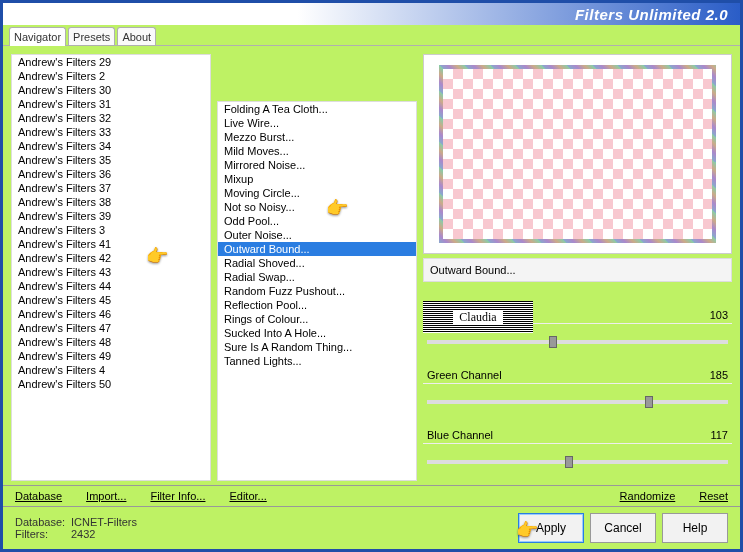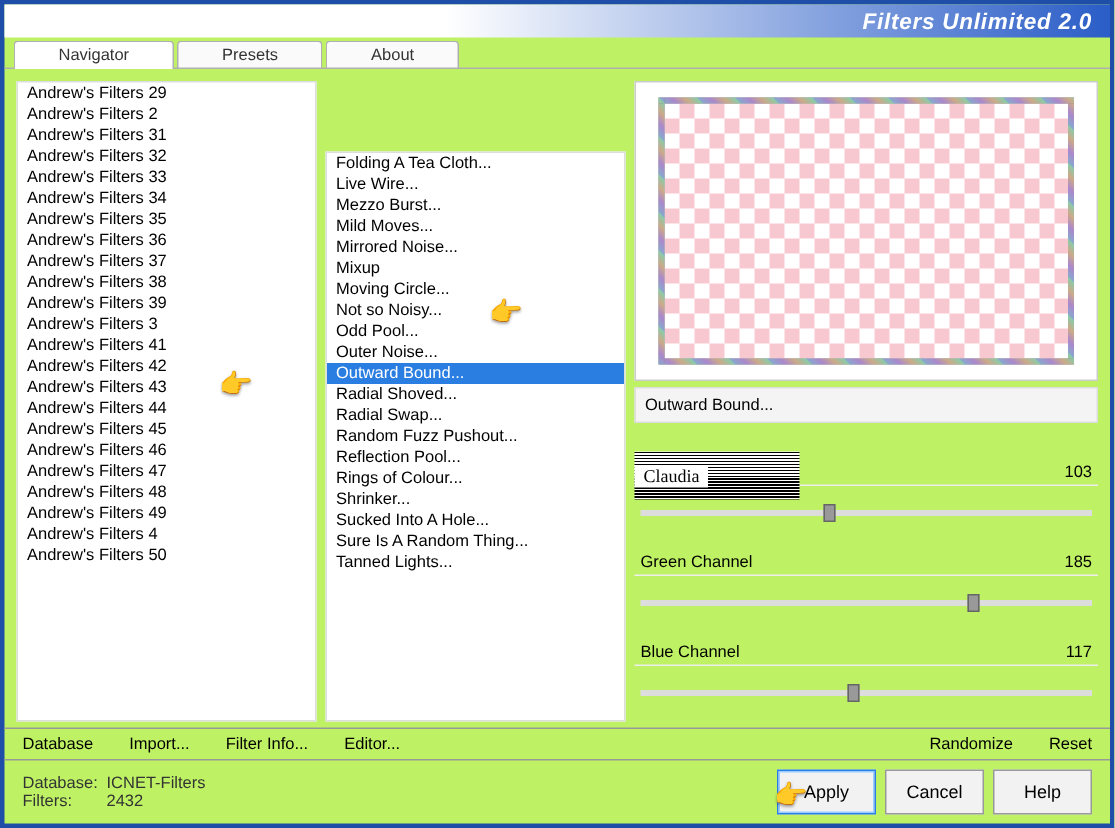--- a/index.html
+++ b/index.html
@@ -3,21 +3,21 @@
 <meta charset="utf-8">
 <style>
 * { box-sizing: border-box; margin: 0; padding: 0; font-family: Tahoma, Arial, sans-serif; font-size: 11px; }
 html, body { width: 743px; height: 552px; background: #fff; }
 .frame { border: 3px solid #1f4ea8; width: 743px; height: 552px; display: flex; flex-direction: column; background: #bef264; }
 
 .titlebar { height: 22px; display: flex; align-items: center; justify-content: flex-end; background: linear-gradient(to right, #fff 40%, #2a5dc7); padding-right: 12px; }
 .titlebar-text { color: #fff; font-weight: bold; font-style: italic; font-size: 15px; letter-spacing: 0.5px; }
 
 .tabs { display: flex; align-items: flex-end; padding-left: 6px; margin-top: 2px; }
-.tab { padding: 3px 29px; border: 1px solid #b0b0b0; border-bottom: none; background: #fafafa; color: #333; border-top-left-radius: 3px; border-top-right-radius: 3px; margin-right: 2px; cursor: pointer; }
+.tab { padding: 3px 4px; border: 1px solid #b0b0b0; border-bottom: none; background: #fafafa; color: #333; border-top-left-radius: 3px; border-top-right-radius: 3px; margin-right: 2px; cursor: pointer; }
 .tab.active { background: #fff; position: relative; z-index: 2; }
 .tab-line { border-bottom: 1px solid #b0b0b0; margin-top: -1px; }
 
 .main { flex: 1; display: flex; padding: 8px 8px 4px 8px; gap: 6px; overflow: hidden; }
 .col { display: flex; flex-direction: column; }
 .listbox { border: 1px solid #ddd; background: #fff; overflow-y: scroll; flex: 1; }
 .listbox::-webkit-scrollbar { width: 16px; }
 .listbox::-webkit-scrollbar-track { background: #f0f0f0; border-left: 1px solid #ddd; }
 .listbox::-webkit-scrollbar-thumb { background: #cfcfcf; border: 1px solid #aaa; }
 .item { padding: 1px 6px; white-space: nowrap; cursor: pointer; color: #000; }
@@ -35,33 +35,33 @@
 .spacer-row { height: 16px; }
 
 .sliders { display: flex; flex-direction: column; gap: 16px; }
 .sliderrow { display: flex; align-items: center; height: 18px; border-bottom: 1px solid #eee; padding: 0 4px; }
 .sliderrow .lbl { flex: 1; }
 .sliderrow .val { width: 40px; text-align: right; }
 .sliderbar { height: 4px; background: #ddd; position: relative; margin: 0 4px 6px 4px; }
 .sliderthumb { position: absolute; top: -4px; width: 8px; height: 12px; background: #999; border: 1px solid #666; }
 
 .bottombar { border-top: 1px solid #999; padding: 4px 12px; display: flex; align-items: center; gap: 24px; }
-.bottombar span { cursor: pointer; }
+.bottombar span { text-decoration: underline; cursor: pointer; }
 .bottombar .right { margin-left: auto; display: flex; gap: 24px; }
 
 .footer { border-top: 1px solid #999; padding: 6px 12px; display: flex; align-items: center; }
 .footer-info { display: flex; flex-direction: column; font-size: 10px; color: #333; }
 .footer-info div { display: flex; }
 .footer-info .k { width: 56px; }
 .footer-buttons { margin-left: auto; display: flex; gap: 6px; }
 .btn { min-width: 66px; height: 30px; border: 1px solid #999; background: #f2f2f2; cursor: pointer; font-size: 12px; padding: 0 10px; }
 .btn.primary { border: 1px solid #2a7de1; box-shadow: 0 0 0 1px #9cf inset; }
 
 .pointer { position: absolute; pointer-events: none; font-size: 18px; transform: translate(-2px,-2px); filter: drop-shadow(0 1px 1px rgba(0,0,0,.4)); }
-.wm { position: absolute; left: 420px; top: 255px; width: 110px; height: 32px; background: repeating-linear-gradient(#000 0 1px,#fff 1px 2px); display:flex; align-items:center; justify-content:flex-start; pointer-events:none; }
+.wm { position: absolute; left: 420px; top: 255px; width: 110px; height: 32px; background: repeating-linear-gradient(#000 0 1px,#fff 1px 2px); display:flex; align-items:center; justify-content:center; pointer-events:none; }
 .wm span { background:#fff; padding:0 6px; font-family: cursive; font-size:12px; }
 </style>
 </head>
 <body>
 
 <div class="frame">
 
   <div class="titlebar">
     <span class="titlebar-text">Filters Unlimited 2.0</span>
   </div>
@@ -71,20 +71,21 @@
     <div class="tab">Presets</div>
     <div class="tab">About</div>
   </div>
   <div class="tab-line"></div>
 
   <div class="main" style="position:relative;">
     <div class="col col-nav">
       <div class="listbox" id="navlist">
           <div class="item">Andrew's Filters 29</div>
           <div class="item">Andrew's Filters 2</div>
+          <div class="item">Andrew's Filters 30</div>
           <div class="item">Andrew's Filters 31</div>
           <div class="item">Andrew's Filters 32</div>
           <div class="item">Andrew's Filters 33</div>
           <div class="item">Andrew's Filters 34</div>
           <div class="item">Andrew's Filters 35</div>
           <div class="item">Andrew's Filters 36</div>
           <div class="item">Andrew's Filters 37</div>
           <div class="item">Andrew's Filters 38</div>
           <div class="item">Andrew's Filters 39</div>
           <div class="item">Andrew's Filters 3</div>
@@ -112,21 +113,20 @@
           <div class="item">Moving Circle...</div>
           <div class="item">Not so Noisy...</div>
           <div class="item">Odd Pool...</div>
           <div class="item">Outer Noise...</div>
           <div class="item sel">Outward Bound...</div>
           <div class="item">Radial Shoved...</div>
           <div class="item">Radial Swap...</div>
           <div class="item">Random Fuzz Pushout...</div>
           <div class="item">Reflection Pool...</div>
           <div class="item">Rings of Colour...</div>
-          <div class="item">Shrinker...</div>
           <div class="item">Sucked Into A Hole...</div>
           <div class="item">Sure Is A Random Thing...</div>
           <div class="item">Tanned Lights...</div>
         </div>
     </div>
     <div class="col col-right">
       <div class="preview">
         <div class="preview-inner">
             <div class="preview-border"></div>
           </div>

